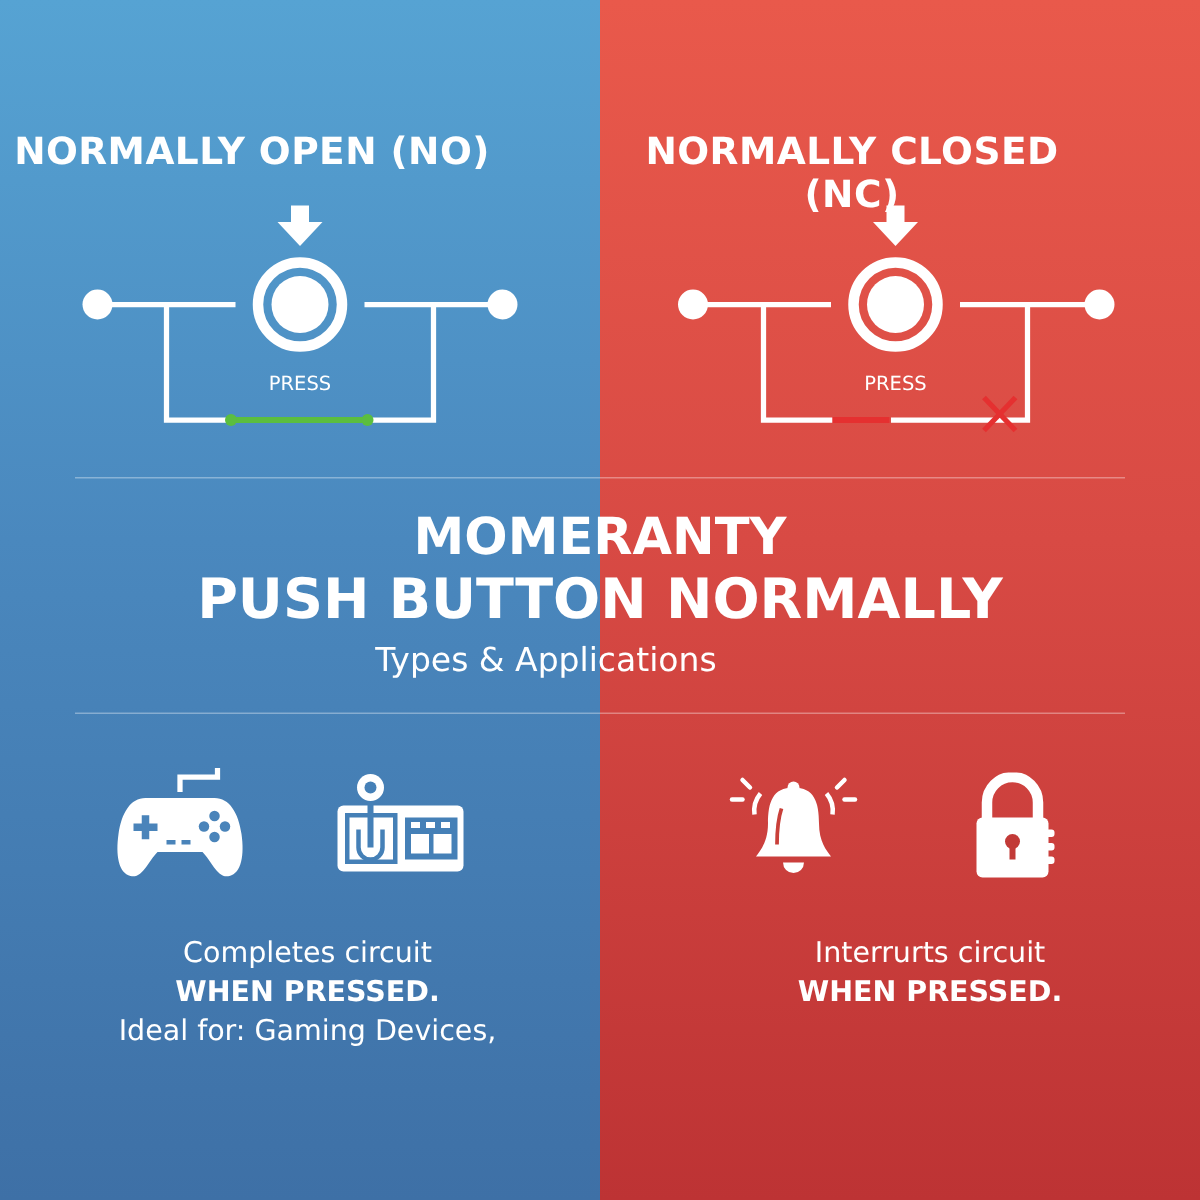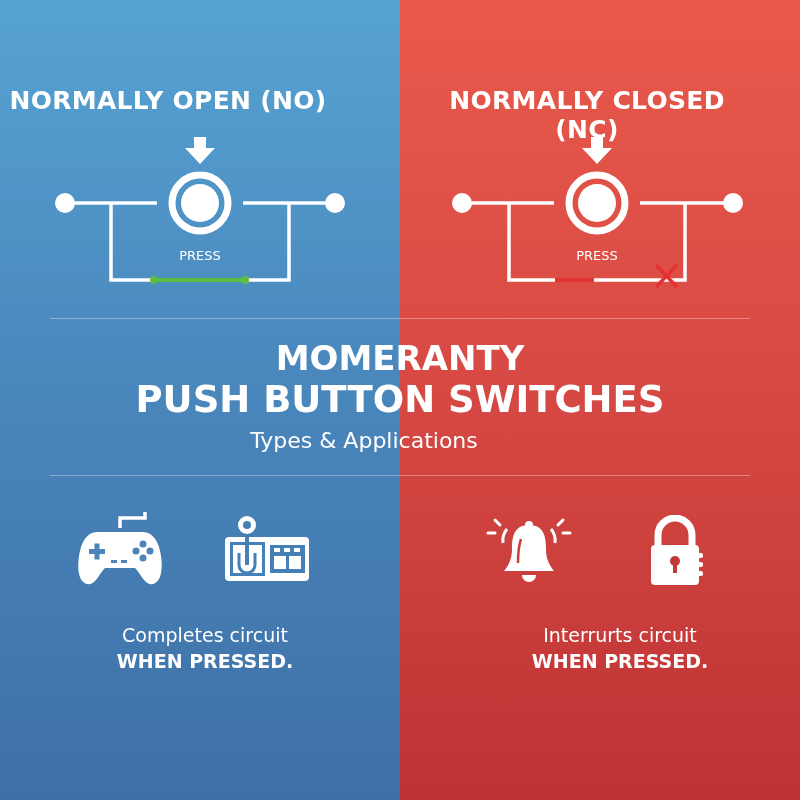--- a/index.html
+++ b/index.html
@@ -1,21 +1,21 @@
 <!DOCTYPE html>
 <html><head>
 <meta charset="utf-8">
 <style>
   html, body { margin:0; padding:0; }
   body { width:800px; height:800px; overflow:hidden; position:relative; font-family:"Liberation Sans", "DejaVu Sans", sans-serif; color:#fff; }
   .half { position:absolute; top:0; width:400px; height:800px; }
   .left { left:0; background:linear-gradient(180deg,#56A3D3 0%,#4A88BE 45%,#3E70A6 100%); }
   .right { left:400px; background:linear-gradient(180deg,#E9594B 0%,#D84A44 45%,#BD3334 100%); }
   .heading { position:absolute; top:86px; width:336px; text-align:center; font-weight:700; font-size:25px; letter-spacing:0.3px; font-family:"DejaVu Sans", sans-serif; }
-  .heading.r { left:419px; }
+  .heading.r { left:400px; }
   .heading.l { left:0; }
   svg.circuit { position:absolute; top:130px; }
   .divider { position:absolute; left:50px; width:700px; height:1px; background:rgba(255,255,255,0.35); }
   .title { position:absolute; left:0; width:800px; text-align:center; font-weight:700; font-family:"DejaVu Sans", sans-serif; }
   .t1 { top:338px; font-size:34px; }
   .t2 { top:378px; font-size:37px; }
   .sub { position:absolute; top:428px; width:728px; text-align:center; font-size:22px; font-family:"DejaVu Sans", sans-serif; }
   .icon { position:absolute; }
   .desc { position:absolute; top:622px; width:400px; text-align:center; font-size:19px; line-height:26px; font-family:"DejaVu Sans", sans-serif; }
   .desc.l { left:5px; }
@@ -74,21 +74,21 @@
   <g stroke="#E53030" stroke-width="3.5">
     <line x1="656" y1="265" x2="677" y2="287"></line>
     <line x1="677" y1="265" x2="656" y2="287"></line>
   </g>
 </svg>
 
 <div class="divider" style="top:318px;"></div>
 <div class="divider" style="top:475px;"></div>
 
 <div class="title t1">MOMERANTY</div>
-<div class="title t2">PUSH BUTTON SWITCHES</div>
+<div class="title t2">PUSH BUTTON NORMALLY</div>
 <div class="sub">Types &amp; Applications</div>
 
 <svg class="icon" style="left:75px;top:510px;" width="90" height="80" viewBox="0 0 90 80">
   <path d="M45 18 V8 H70 V2" fill="none" stroke="#fff" stroke-width="3.5"></path>
   <path d="M22 22 H68 C78 22 84 32 86 46 C88 60 86 72 78 74 C70 76 66 64 60 58 H30 C24 64 20 76 12 74 C4 72 2 60 4 46 C6 32 12 22 22 22 Z" fill="#fff"></path>
   <rect x="14" y="39" width="16" height="5" fill="#4A84BA"></rect>
   <rect x="19.5" y="33.5" width="5" height="16" fill="#4A84BA"></rect>
   <rect x="36" y="50" width="6" height="3" fill="#4A84BA"></rect>
   <rect x="46" y="50" width="6" height="3" fill="#4A84BA"></rect>
   <circle cx="68" cy="34" r="3.5" fill="#4A84BA"></circle>
@@ -134,18 +134,19 @@
   <rect x="49" y="38" width="6" height="5" rx="2" fill="#fff"></rect>
   <rect x="49" y="47" width="6" height="5" rx="2" fill="#fff"></rect>
   <rect x="49" y="56" width="6" height="5" rx="2" fill="#fff"></rect>
   <circle cx="27" cy="46" r="5" fill="#C23A37"></circle>
   <rect x="25" y="47" width="4" height="11" fill="#C23A37"></rect>
 </svg>
 
 <div class="desc l">
   <div>Completes circuit</div>
   <div class="b">WHEN PRESSED.</div>
+  <div>Ideal for: Gaming Devices,</div>
 </div>
 
 <div class="desc r">
   <div>Interrurts circuit</div>
   <div class="b">WHEN PRESSED.</div>
 </div>
 
 </body></html>

